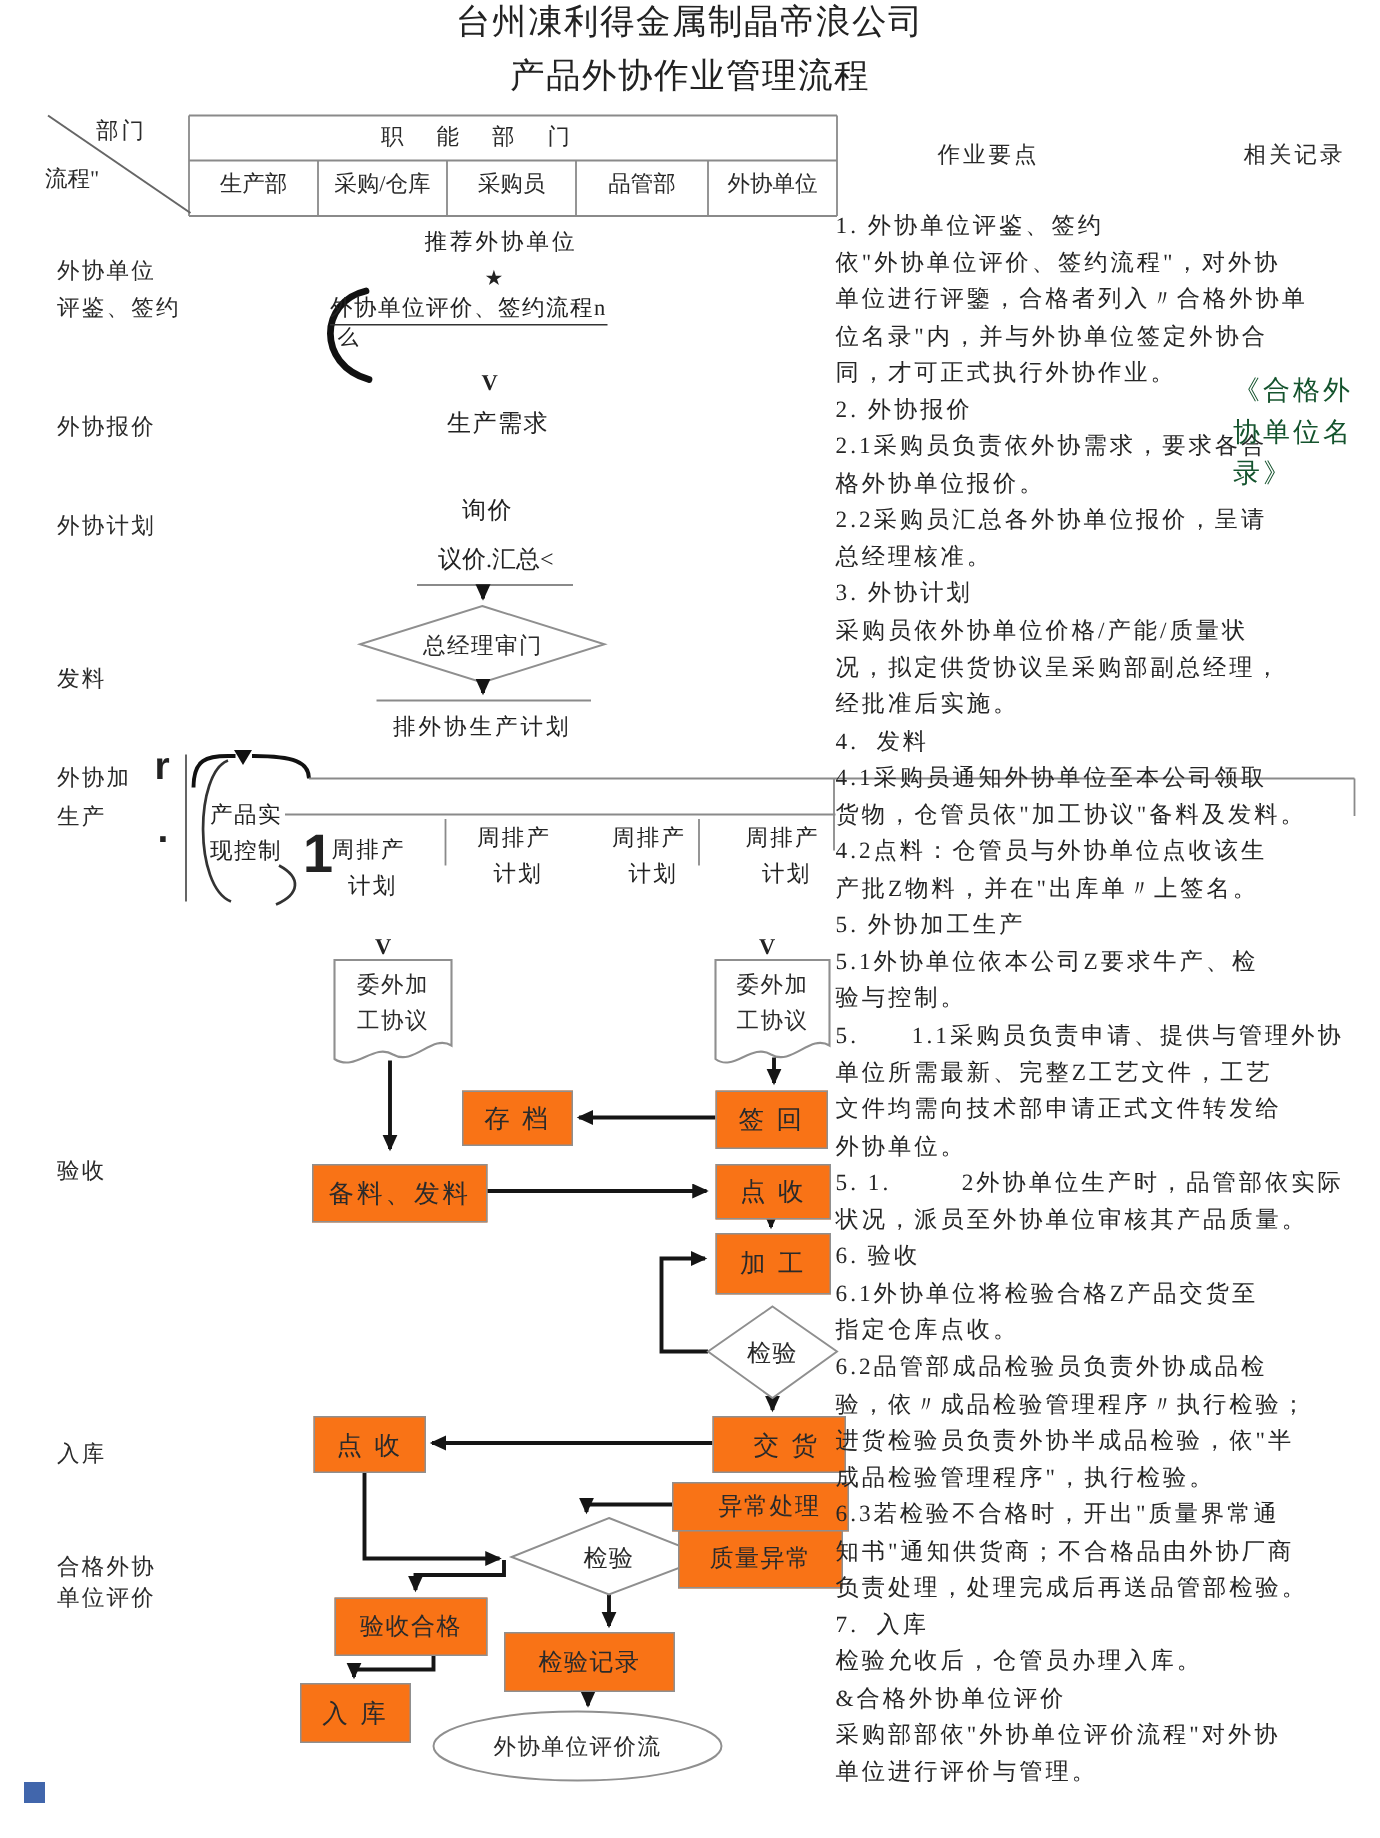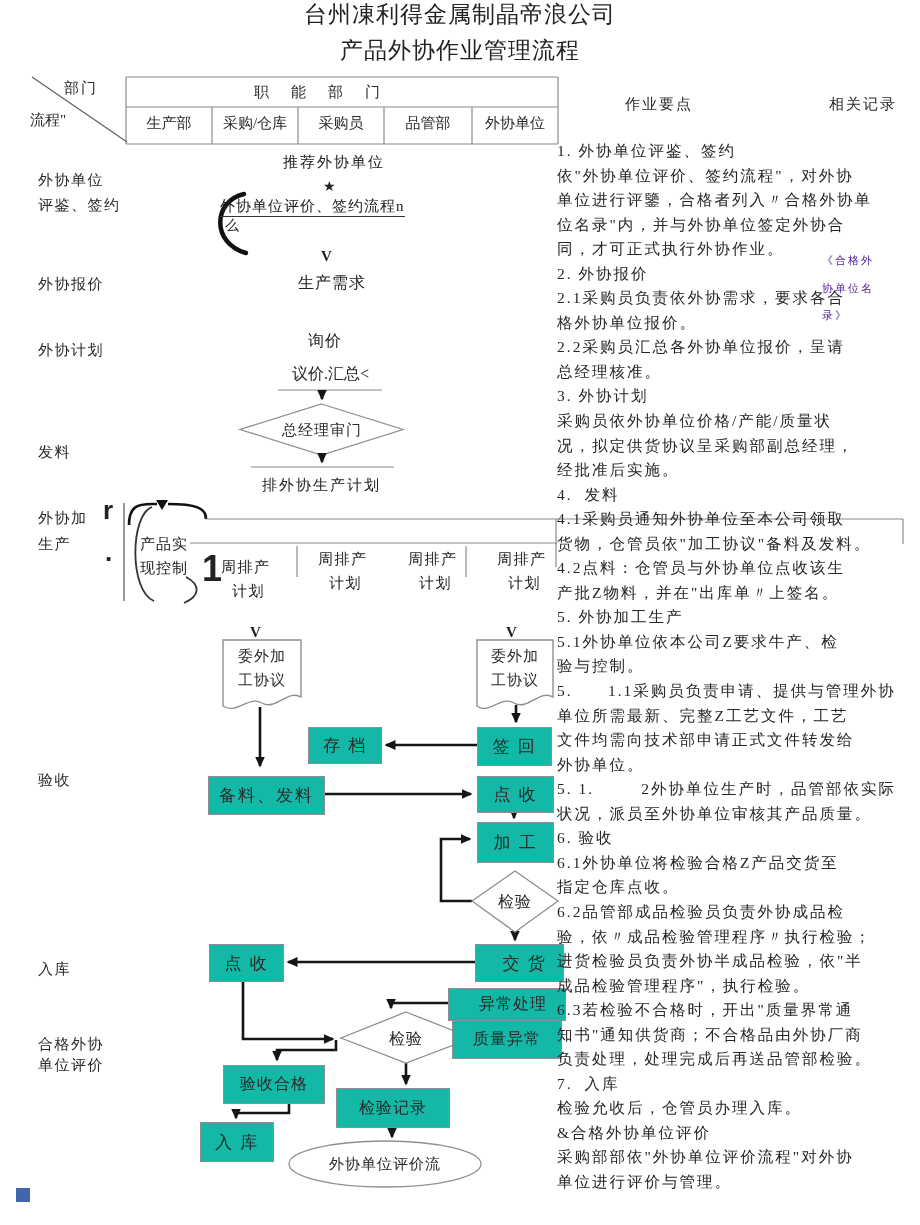--- a/index.html
+++ b/index.html
@@ -1,29 +1,29 @@
 <!DOCTYPE html>
 <html><head>
 <meta charset="utf-8">
 <style>
   html,body { margin:0; padding:0; background:#ffffff; }
   .page { position:relative; width:920px; height:1225px; background:#fff; overflow:hidden;
           font-family:"Liberation Serif", serif; color:#222; }
   .t { position:absolute; white-space:pre; line-height:1.15; }
   .ctr { text-align:center; }
-  .box { position:absolute; border:1.4px solid #8f8f8f; background:#14b8a6;
+  .box { position:absolute; border:1.4px solid #8f8f8f; background:#f97316;
          display:flex; align-items:center; justify-content:center;
          font-size:17px; letter-spacing:2px; color:#2a2a2a; }
   .dlabel { position:absolute; text-align:center; font-size:15px; letter-spacing:1px; color:#2a2a2a; }
   svg.layer { position:absolute; left:0; top:0; }
   .notes { position:absolute; left:557px; top:139px; width:360px; }
   .note-line { height:24.55px; line-height:24.55px; font-size:15.5px; letter-spacing:2px;
                white-space:pre; color:#262626; }
   .recnote { position:absolute; left:822px; top:247px; width:90px; }
-  .recnote div { line-height:27.5px; font-size:11px; letter-spacing:2px; color:#4c1d95; white-space:pre; }
+  .recnote div { line-height:27.5px; font-size:18px; letter-spacing:2px; color:#14532d; white-space:pre; }
   .stage { position:absolute; left:38px; font-size:15px; letter-spacing:1.5px; color:#2a2a2a; white-space:pre; }
   .hdr { font-size:15px; color:#2a2a2a; }
   .ulink { border-bottom:1.6px solid #333; padding-bottom:1px; }
   .bluesq { position:absolute; left:16px; top:1188px; width:14px; height:14px; }
 </style>
 </head>
 <body>
 
 <div class="page">
 

